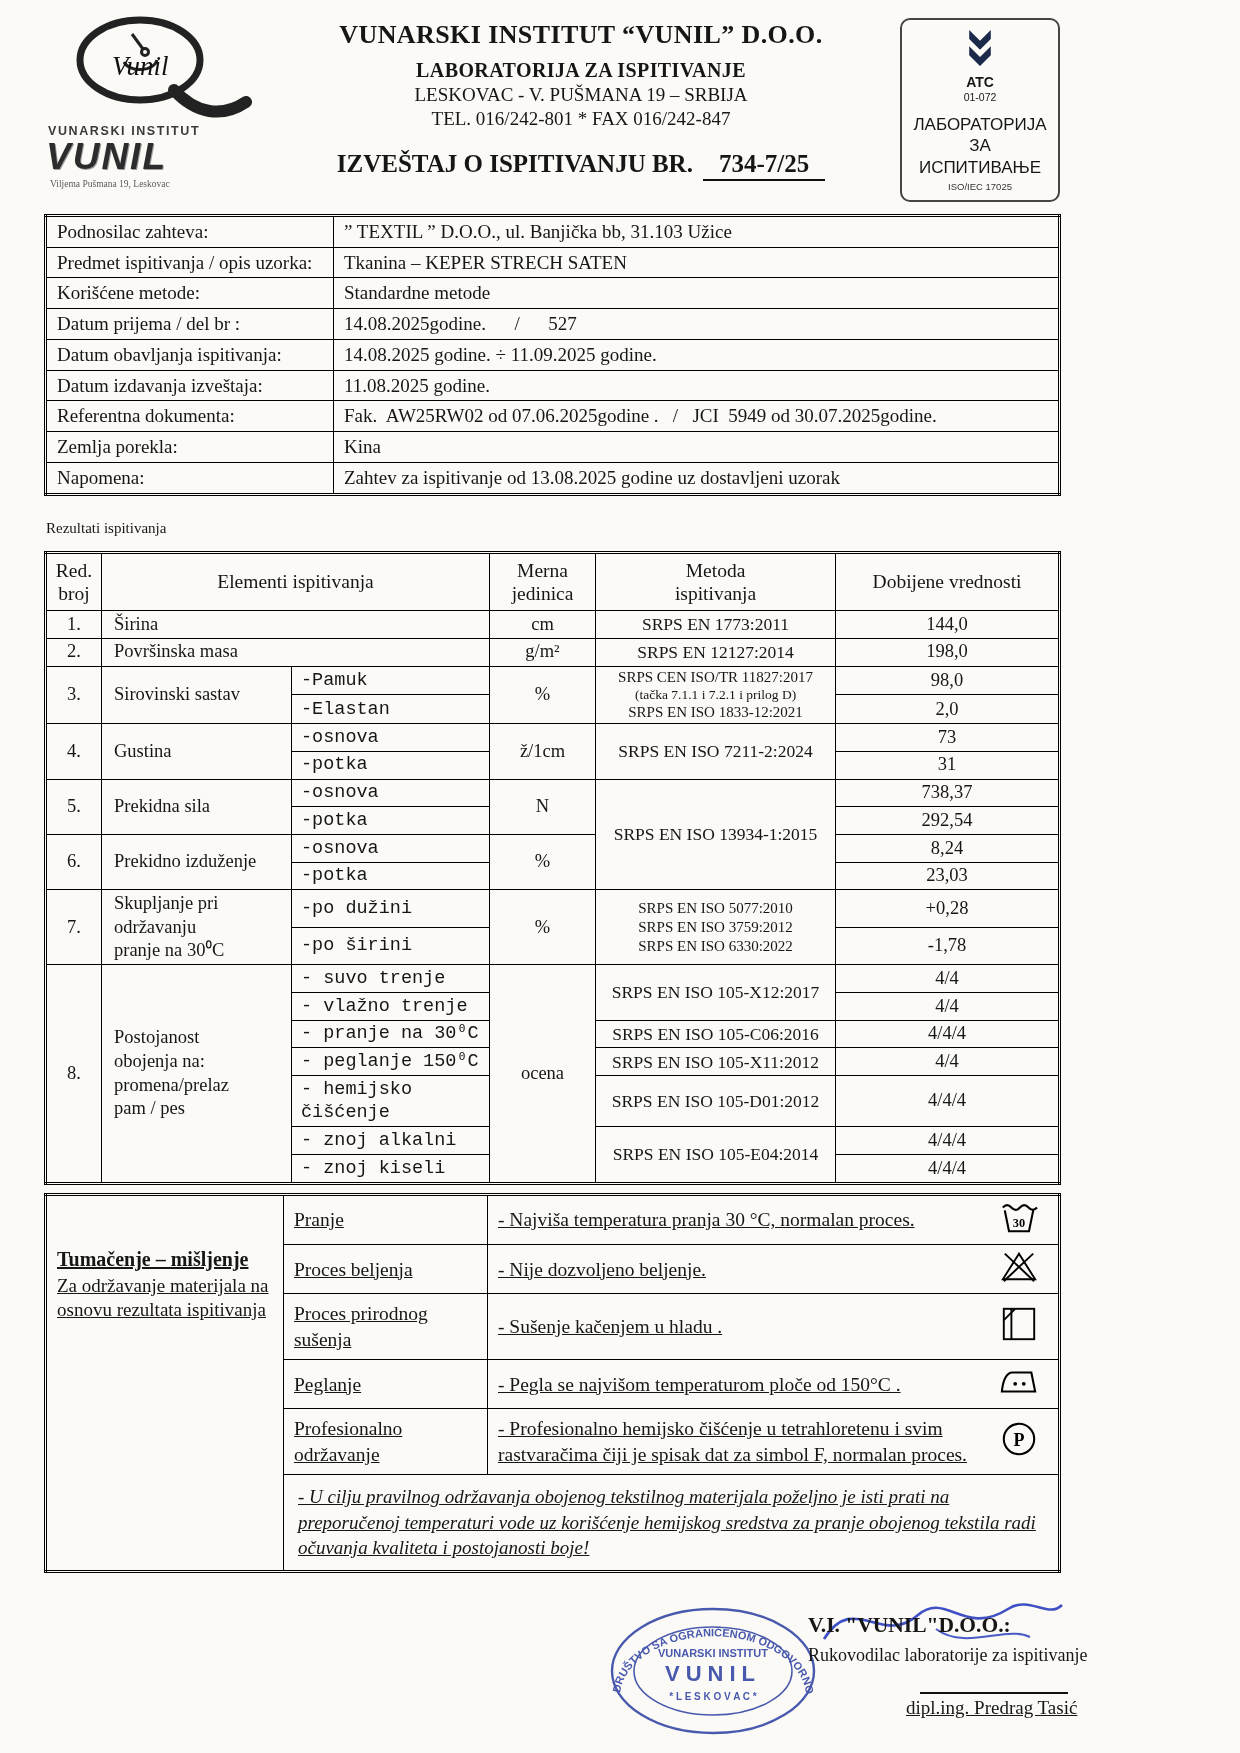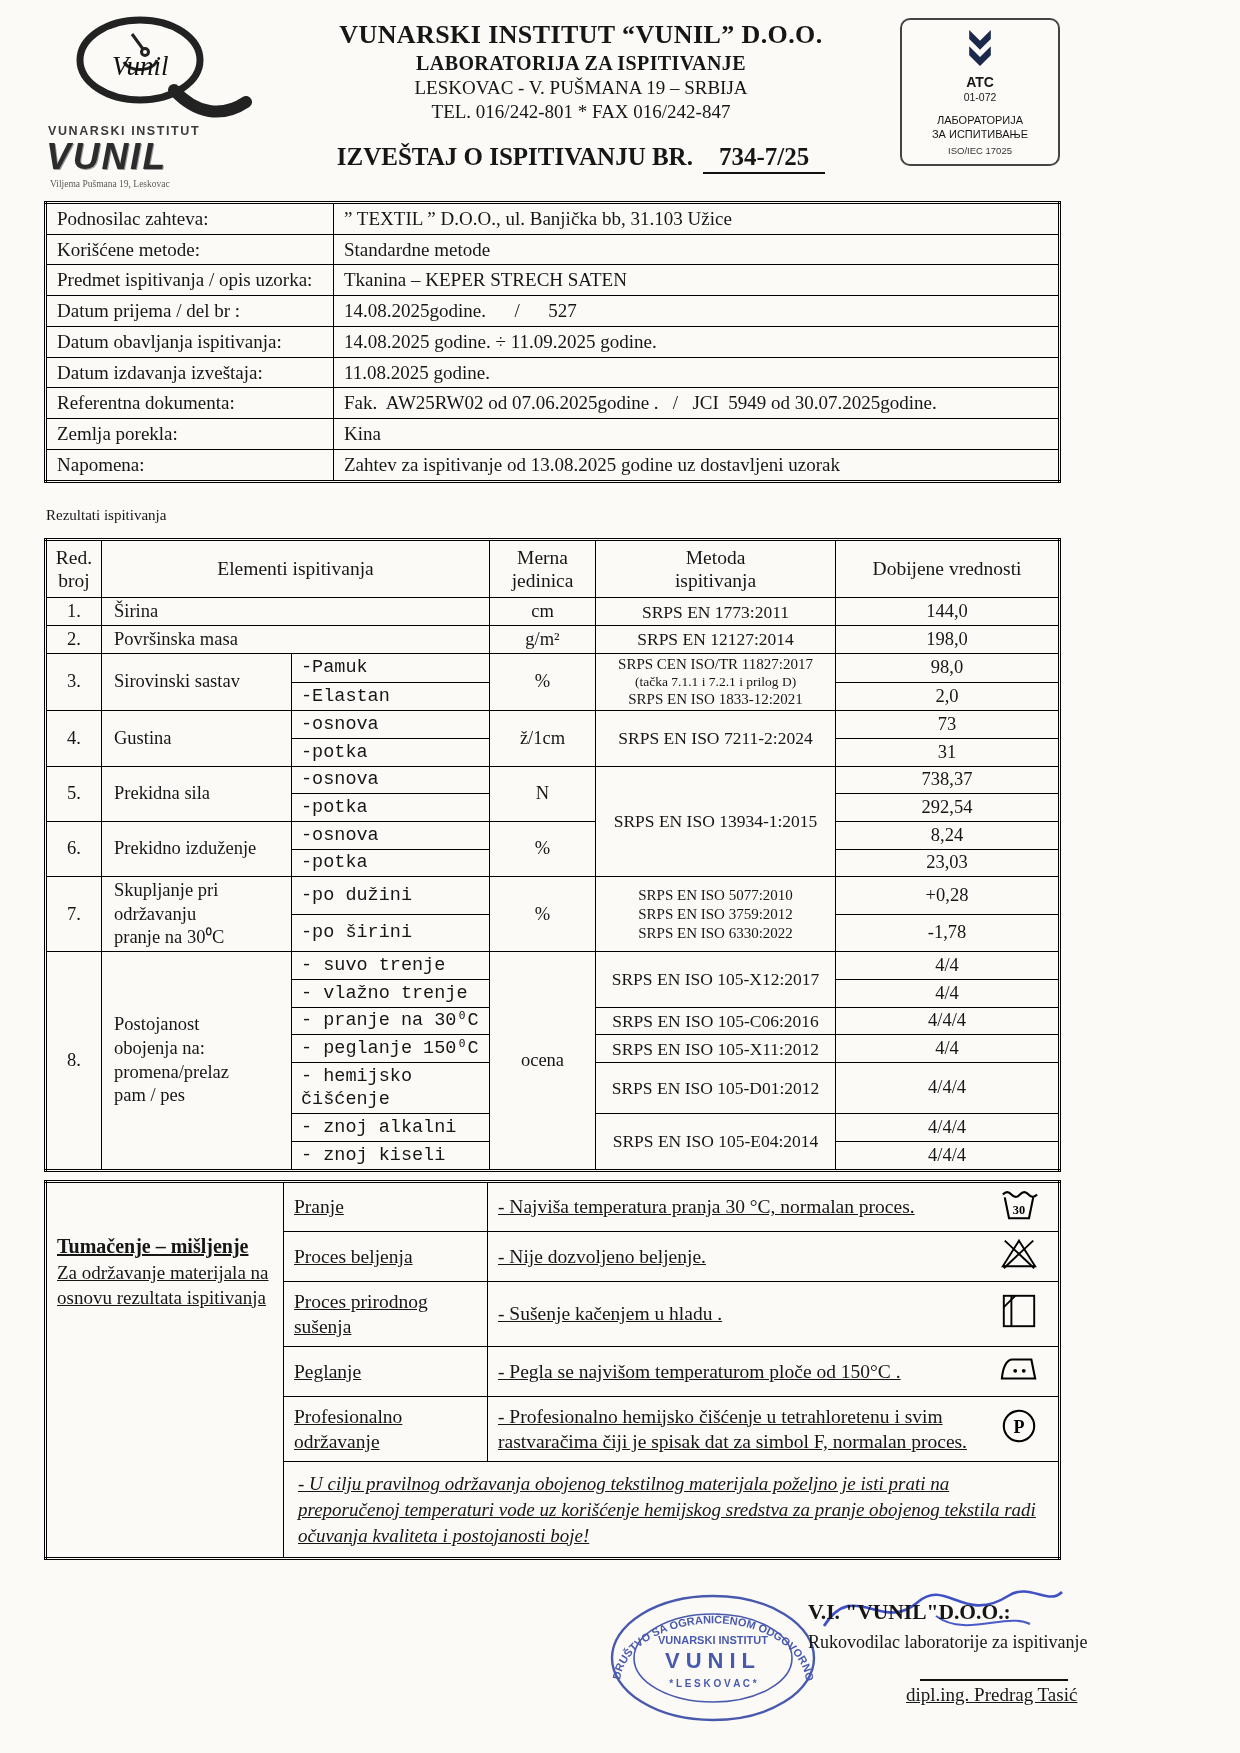--- a/index.html
+++ b/index.html
@@ -7,34 +7,34 @@
   .page{width:1240px;height:1753px;background:#fbfaf6;margin:0 auto;box-sizing:border-box;
         padding:12px 0 0 44px;position:relative;overflow:hidden;}
   .content{width:1016px;}
 
   
   .hdr{display:flex;align-items:flex-start;}
   .logo-col{width:228px;flex:none;}
   .center-col{flex:1;text-align:center;padding-top:8px;}
   .accr-col{width:170px;flex:none;display:flex;justify-content:flex-end;padding-top:6px;}
   .inst-name{font-size:26px;font-weight:bold;letter-spacing:.4px;}
-  .lab-name{font-size:20px;font-weight:bold;margin-top:2px;letter-spacing:.4px;}
+  .lab-name{font-size:20px;font-weight:bold;margin-top:9px;letter-spacing:.4px;}
   .addr,.phone{font-size:19px;margin-top:2px;}
   .rep-title{margin-top:20px;font-size:25px;font-weight:bold;white-space:nowrap;}
   .rep-num{display:inline-block;border-bottom:2.5px solid #111;padding:0 16px 1px;margin-left:10px;}
   .logo-caption{font-family:"Liberation Sans",sans-serif;font-size:12.5px;font-weight:bold;
                 letter-spacing:1.6px;color:#3a3a3a;margin:0 0 0 4px;}
   .logo-vunil{font-family:"Liberation Sans",sans-serif;font-size:37px;font-weight:bold;font-style:italic;
               letter-spacing:2px;color:#2c2c2c;line-height:1.05;margin-left:2px;text-shadow:1px 1px 0 #9a9a9a;}
   .logo-addr{font-size:9.5px;color:#5a5a5a;margin:2px 0 0 6px;}
   .accr-box{width:160px;border:2.5px solid #444;border-radius:10px;text-align:center;
             padding:8px 6px 8px;box-sizing:border-box;background:#fcfbf8;}
   .atc-label{font-family:"Liberation Sans",sans-serif;font-weight:bold;font-size:14px;margin-top:2px;}
   .atc-num{font-family:"Liberation Sans",sans-serif;font-size:10.5px;margin-top:1px;}
-  .accr-line{font-family:"Liberation Sans",sans-serif;font-size:11px;line-height:1.25;}
+  .accr-line{font-family:"Liberation Sans",sans-serif;font-size:17px;line-height:1.25;}
   .accr-line.first{margin-top:11px;}
   .accr-iso{font-family:"Liberation Sans",sans-serif;font-size:9.5px;margin-top:3px;color:#333;}
 
   
   table{border-collapse:collapse;table-layout:fixed;}
   .tbl{width:1014px;border:3px double #000;}
   .tbl td,.tbl th{border:1px solid #000;}
 
   
   .info-table{margin-top:12px;}
@@ -128,26 +128,26 @@
     <colgroup>
           <col style="width:288px">
           <col style="width:726px">
         </colgroup>
     <tbody>
           <tr>
             <td>Podnosilac zahteva:</td>
             <td>” TEXTIL ” D.O.O., ul. Banjička bb, 31.103 Užice</td>
           </tr>
     <tr>
+            <td>Predmet ispitivanja / opis uzorka:</td>
+            <td>Tkanina – KEPER STRECH SATEN</td>
+          </tr>
+    <tr>
             <td>Korišćene metode:</td>
             <td>Standardne metode</td>
-          </tr>
-    <tr>
-            <td>Predmet ispitivanja / opis uzorka:</td>
-            <td>Tkanina – KEPER STRECH SATEN</td>
           </tr>
     <tr>
             <td>Datum prijema / del br :</td>
             <td>14.08.2025godine.&nbsp;&nbsp;&nbsp;&nbsp;&nbsp;&nbsp;/&nbsp;&nbsp;&nbsp;&nbsp;&nbsp;&nbsp;527</td>
           </tr>
     <tr>
             <td>Datum obavljanja ispitivanja:</td>
             <td>14.08.2025 godine. ÷ 11.09.2025 godine.</td>
           </tr>
     <tr>

